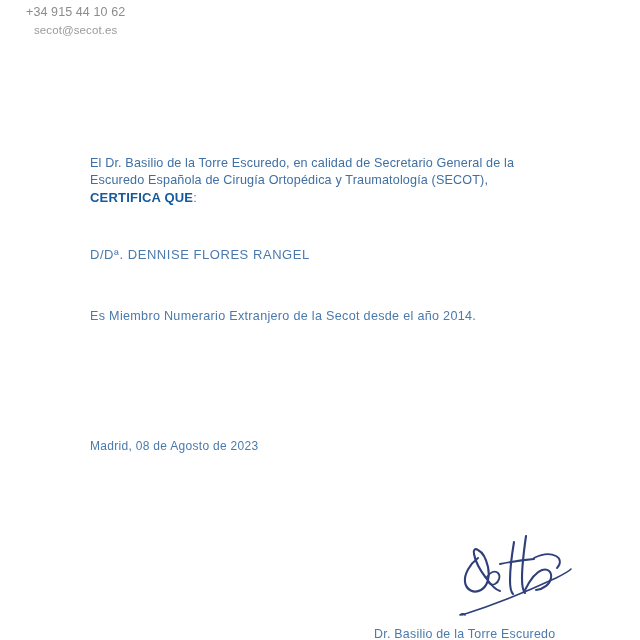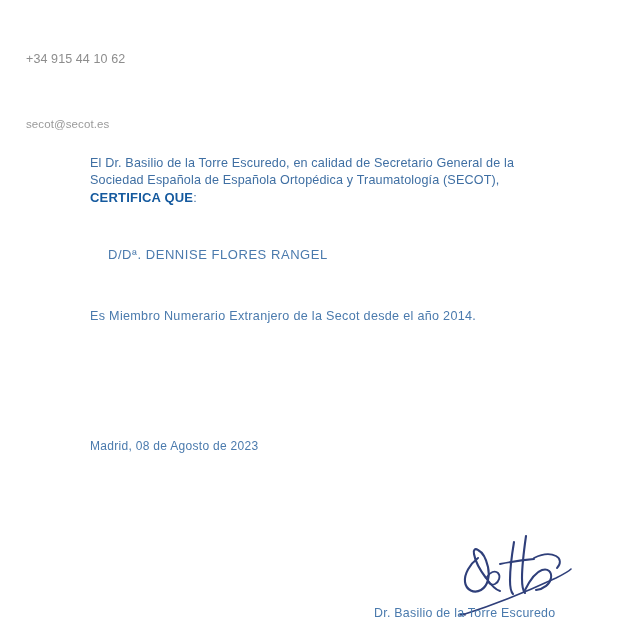--- a/index.html
+++ b/index.html
@@ -28,25 +28,25 @@
     left: 26px;
     top: 4px;
     line-height: 17.5px;
     color: #8d8d8d;
     font-size: 12.5px;
     letter-spacing: 0.1px;
     white-space: nowrap;
   }
   .header-contact div {
     color: #8d8d8d;
-    margin-top: 47px;
   }
   .header-contact .mail {
     font-size: 11.5px;
     color: #9a9a9a;
+    text-align: center;
   }
 
   .para {
     color: #3f6fa3;
     font-size: 12.6px;
     line-height: 17.2px;
     letter-spacing: 0.15px;
   }
 
   #intro-para {
@@ -68,21 +68,20 @@
   }
 
   #recipient-line {
     position: absolute;
     left: 90px;
     top: 247px;
     color: #4a7aad;
     font-size: 13px;
     letter-spacing: 0.55px;
     white-space: nowrap;
-    margin-left: 18px;
   }
 
   #membership-line {
     position: absolute;
     left: 90px;
     top: 309px;
     color: #4a7aad;
     font-size: 12.6px;
     letter-spacing: 0.3px;
     white-space: nowrap;
@@ -106,41 +105,41 @@
     width: 190px;
     height: 110px;
   }
   #signature-block svg {
     display: block;
   }
 
   #signatory-caption {
     position: absolute;
     left: 374px;
-    top: 606px;
+    top: 627px;
     color: #4a7aad;
     font-size: 12.4px;
     letter-spacing: 0.25px;
     white-space: nowrap;
   }
 </style>
 </head>
 <body>
 
 <div class="page">
 
   <div class="header-contact">
     <div>+34 915 44 10 62</div>
     <div class="mail">secot@secot.es</div>
   </div>
 
   <div class="para" id="intro-para">
     <span>El Dr. Basilio de la Torre Escuredo, en calidad de Secretario General de la</span>
     <br>
-    <span>Sociedad Española de Española Ortopédica y Traumatología (SECOT),</span>
+    <span>Escuredo Española de Cirugía Ortopédica y Traumatología (SECOT),</span>
     <br>
     <span class="certifica">CERTIFICA QUE</span><span class="certifica-colon">:</span>
   </div>
 
   <div id="recipient-line">D/Dª. DENNISE FLORES RANGEL</div>
 
   <div id="membership-line">Es Miembro Numerario Extranjero de la Secot desde el año 2014.</div>
 
   <div id="date-line">Madrid, 08 de Agosto de 2023</div>
 

